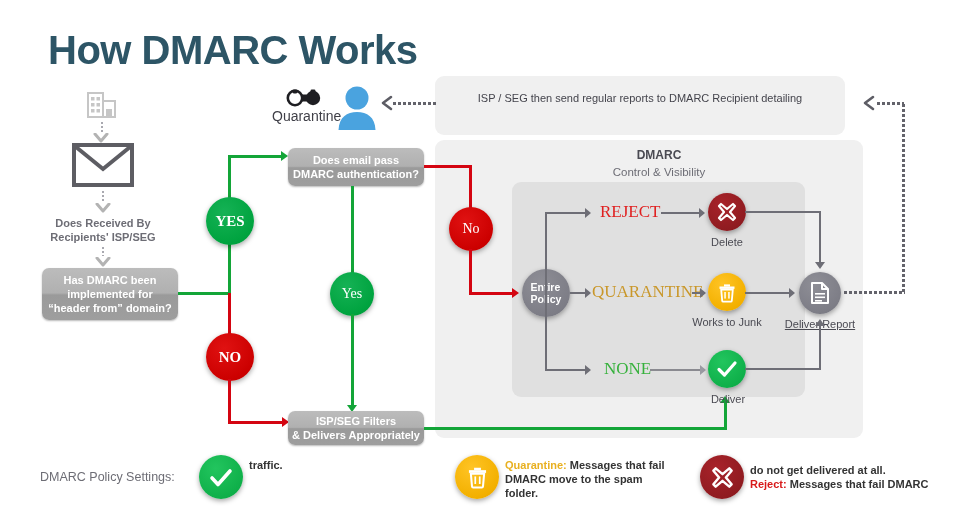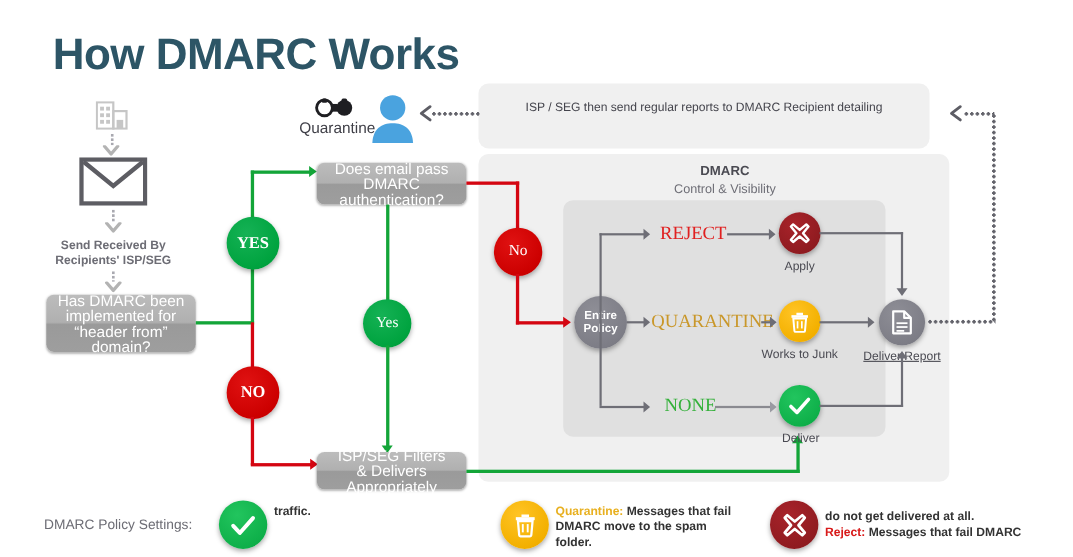--- a/index.html
+++ b/index.html
@@ -11,27 +11,27 @@
   
   #title{left:48px;top:28px;font-size:40px;font-weight:bold;color:#2d5566;letter-spacing:-0.5px;}
 
   
   .panel-outer{background:#f0f0f0;border-radius:9px;}
   .panel-inner{background:#e0e0e0;border-radius:9px;}
 
   
   .gbox{border-radius:7px;
         background:linear-gradient(to bottom,#bcbcbc 0%,#b0b0b0 48%,#9a9a9a 52%,#9e9e9e 100%);
-        color:#ffffff;font-size:14px;font-weight:normal;line-height:14px;
+        color:#ffffff;font-size:11px;font-weight:bold;line-height:14px;
         display:flex;align-items:center;justify-content:center;text-align:center;
         box-shadow:0 1px 2px rgba(0,0,0,.28);}
 
   
   .circ{border-radius:50%;display:flex;align-items:center;justify-content:center;
-        text-align:center;box-shadow:0 2px 5px rgba(0,0,0,.35);}
+        text-align:left;box-shadow:0 2px 5px rgba(0,0,0,.35);}
   .c-green{background:radial-gradient(circle at 38% 32%,#15b255 0%,#00a33f 70%,#009437 100%);}
   .c-red{background:radial-gradient(circle at 38% 32%,#e01212 0%,#cc0000 70%,#b90000 100%);}
   .c-darkred{background:radial-gradient(circle at 38% 30%,#a8232a 0%,#8f1b20 72%,#7d161b 100%);}
   .c-yellow{background:radial-gradient(circle at 38% 30%,#ffc425 0%,#f3b000 70%,#e8a300 100%);}
   .c-grey{background:radial-gradient(circle at 38% 30%,#8e8e96 0%,#7d7d86 72%,#74747d 100%);}
   .c-brightgreen{background:radial-gradient(circle at 38% 30%,#22c55e 0%,#0fb04a 70%,#0aa343 100%);}
   .serif-lbl{font-family:"Liberation Serif","DejaVu Serif",serif;color:#fff;}
 
   
   .ln{position:absolute;}
@@ -120,21 +120,21 @@
 </div>
 
 <div class="abs dotlight-v ln" style="left:101px;top:190px;height:12px;"></div>
 <div class="abs" style="left:95px;top:200px;">
   <svg width="16" height="11" viewBox="0 0 16 11">
       <path d="M2 1 L8 8 L14 1" fill="none" stroke="#b3b3b3" stroke-width="3" stroke-linecap="round" stroke-linejoin="round"></path>
     </svg>
 </div>
 
 <div class="abs caption" style="left:38px;top:216px;width:130px;">
-  <div>Send Received By</div>
+  <div>Does Received By</div>
   <div>Recipients' ISP/SEG</div>
 </div>
 
 <div class="abs dotlight-v ln" style="left:101px;top:246px;height:10px;"></div>
 <div class="abs" style="left:95px;top:254px;">
   <svg width="16" height="11" viewBox="0 0 16 11">
       <path d="M2 1 L8 8 L14 1" fill="none" stroke="#b3b3b3" stroke-width="3" stroke-linecap="round" stroke-linejoin="round"></path>
     </svg>
 </div>
 
@@ -230,21 +230,21 @@
 <div class="abs ln k" style="left:650px;top:369px;width:52px;height:2px;opacity:.75;"></div>
 <div class="abs ah ah-r" style="left:700px;top:365px;border-left:6px solid #9a9aa2;"></div>
 
 <div class="abs circ c-darkred" style="left:708px;top:193px;width:38px;height:38px;">
   <span class="glyph">
     <svg width="22" height="22" viewBox="0 0 22 22">
       <path d="M5 3 L11 8 L17 3 L19 5 L14 11 L19 17 L17 19 L11 14 L5 19 L3 17 L8 11 L3 5 Z" fill="none" stroke="#ffffff" stroke-width="2.2" stroke-linejoin="round"></path>
     </svg>
   </span>
 </div>
-<div class="abs nodelbl" style="left:687px;top:236px;width:80px;">Apply</div>
+<div class="abs nodelbl" style="left:687px;top:236px;width:80px;">Delete</div>
 
 <div class="abs circ c-yellow" style="left:708px;top:273px;width:38px;height:38px;">
   <span class="glyph">
     <svg width="20" height="21" viewBox="0 0 20 21">
       <rect x="2.5" y="4.5" width="15" height="2.4" fill="#fff"></rect>
       <path d="M7 2.4 h6 v2.2 h-6 z" fill="#fff"></path>
       <path d="M4.2 7.6 h11.6 l-1 11.2 a1 1 0 0 1 -1 .9 h-7.6 a1 1 0 0 1 -1 -.9 z" fill="none" stroke="#fff" stroke-width="1.8"></path>
       <rect x="7.3" y="10" width="1.5" height="6.6" fill="#fff"></rect>
       <rect x="11.2" y="10" width="1.5" height="6.6" fill="#fff"></rect>
     </svg>

